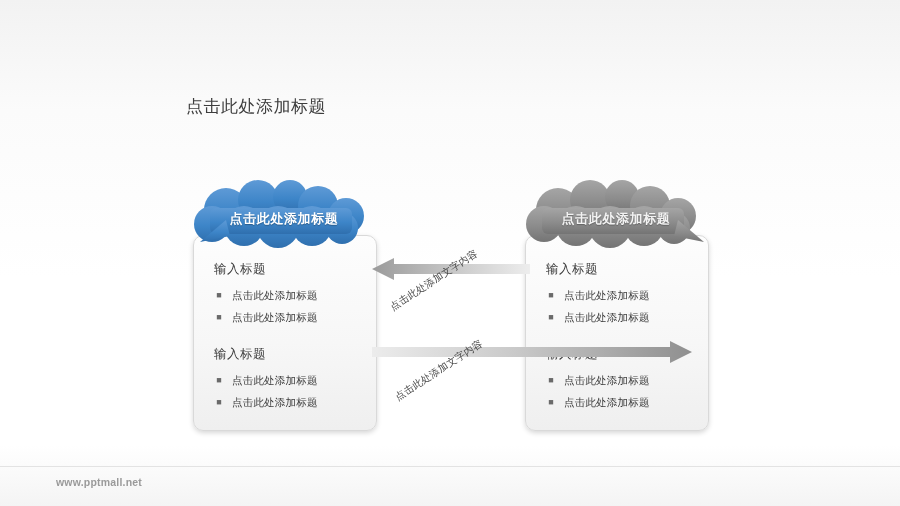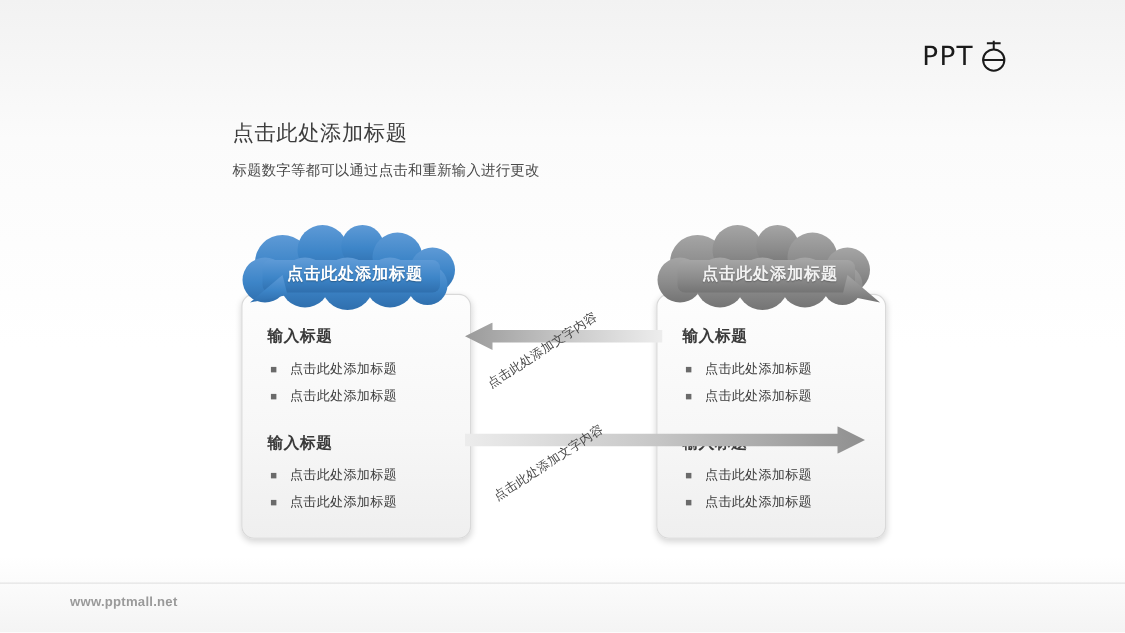--- a/index.html
+++ b/index.html
@@ -81,21 +81,21 @@
     position: relative;
     width: 100%;
     height: 100%;
   }
   .grp { position: absolute; left: 20px; }
   .grp.g1 { top: 25px; }
   .grp.g2 { top: 110px; }
   .grp-head {
     font-size: 12.5px;
     color: #3a3a3a;
-    font-weight: bold;
+    font-weight: normal;
     margin: 0 0 10px 0;
     letter-spacing: 0.5px;
   }
   .bullet-row {
     display: flex;
     align-items: flex-start;
     margin: 0 0 8px 0;
   }
   .bullet-dot {
     width: 10px;
@@ -175,34 +175,22 @@
     color: #9a9a9a;
     letter-spacing: 0.2px;
     font-weight: bold;
   }
 </style>
 </head>
 <body>
 
 <div class="slide">
 
-  <div class="logo">
-    <span class="logo-text">PPT</span>
-    <span class="logo-mark">
-      <svg width="30" height="30" viewBox="0 0 30 30">
-        <circle cx="15" cy="18" r="8.5" fill="none" stroke="#1a1a1a" stroke-width="1.6"></circle>
-        <line x1="15" y1="9.5" x2="15" y2="2.5" stroke="#1a1a1a" stroke-width="1.6"></line>
-        <line x1="9.5" y1="4.5" x2="20.5" y2="4.5" stroke="#1a1a1a" stroke-width="1.6"></line>
-        <line x1="6" y1="18" x2="24" y2="18" stroke="#1a1a1a" stroke-width="1.6"></line>
-      </svg>
-    </span>
-  </div>
 
   <div class="title">点击此处添加标题</div>
-  <div class="subtitle">标题数字等都可以通过点击和重新输入进行更改</div>
 
   <div class="panel panel-left">
     <div class="panel-inner">
       <div class="grp g1">
         <div class="grp-head">输入标题</div>
         <div class="bullet-row">
           <span class="bullet-dot">■</span>
           <span class="bullet-text">点击此处添加标题</span>
         </div>
         <div class="bullet-row">

